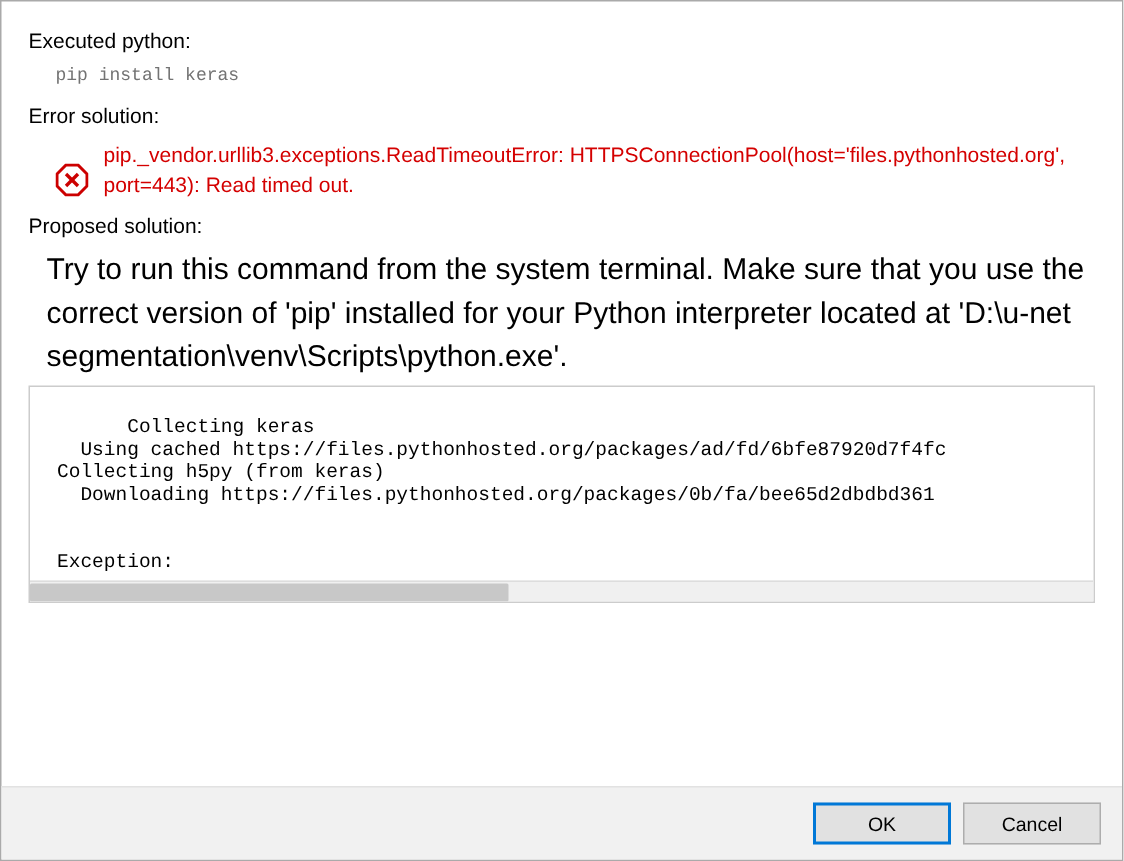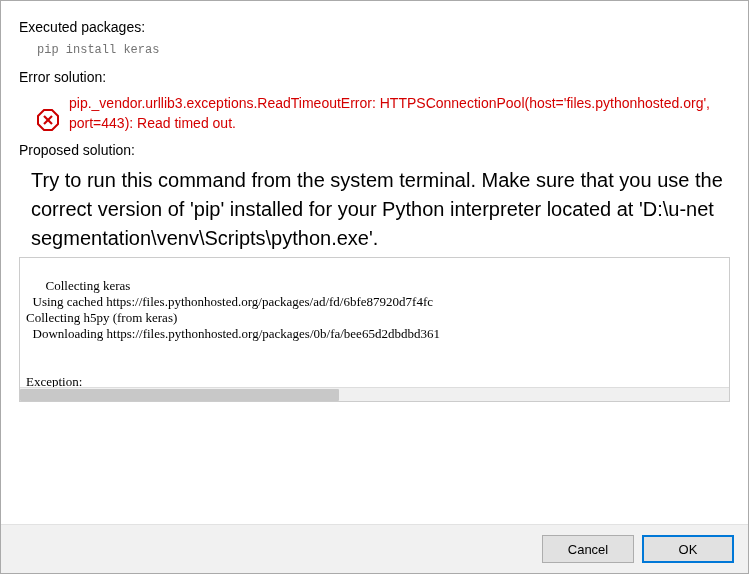--- a/index.html
+++ b/index.html
@@ -54,25 +54,25 @@
     }
     .solution-text {
       font-size: 20px;
       line-height: 1.45;
       margin: 4px 0 4px 12px;
       color: #000;
     }
     .output-box {
       border: 1px solid #ccc;
       background: #fff;
-      font-family: Liberation Serif, serif;
+      font-family: Liberation Mono, monospace;
       font-size: 13px;
       height: 145px;
       overflow: hidden;
-      padding: 4px 6px;
+      padding: 4px 18px;
       margin-top: 2px;
       white-space: pre;
       color: #000;
       position: relative;
     }
     .output-scrollbar {
       position: absolute;
       left: 0; bottom: 0;
       height: 14px;
       width: 100%;
@@ -116,21 +116,21 @@
       font-size: 13px;
       pointer-events: none;
     }
   </style>
 </head>
 <body>
 
 <div class="dialog">
   <div class="content">
 
-    <div class="section-label">Executed packages:</div>
+    <div class="section-label">Executed python:</div>
     <div class="cmd-line">pip install keras</div>
 
     <div class="section-label">Error solution:</div>
     <div class="error-block">
       <span class="error-icon">
         <svg width="22" height="22" viewBox="0 0 22 22">
           <polygon points="7,1 15,1 21,7 21,15 15,21 7,21 1,15 1,7" fill="#fff" stroke="#cc0000" stroke-width="2"></polygon>
           <line x1="7" y1="7" x2="15" y2="15" stroke="#cc0000" stroke-width="2.2"></line>
           <line x1="15" y1="7" x2="7" y2="15" stroke="#cc0000" stroke-width="2.2"></line>
         </svg>
@@ -150,17 +150,17 @@
 
 Exception:</span>
       <div class="output-scrollbar">
         <div class="output-thumb"></div>
       </div>
     </div>
 
   </div>
 
   <div class="button-bar">
+    <button class="btn primary">OK</button>
     <button class="btn">Cancel</button>
-    <button class="btn primary">OK</button>
   </div>
 
 </div>
 
 </body></html>

